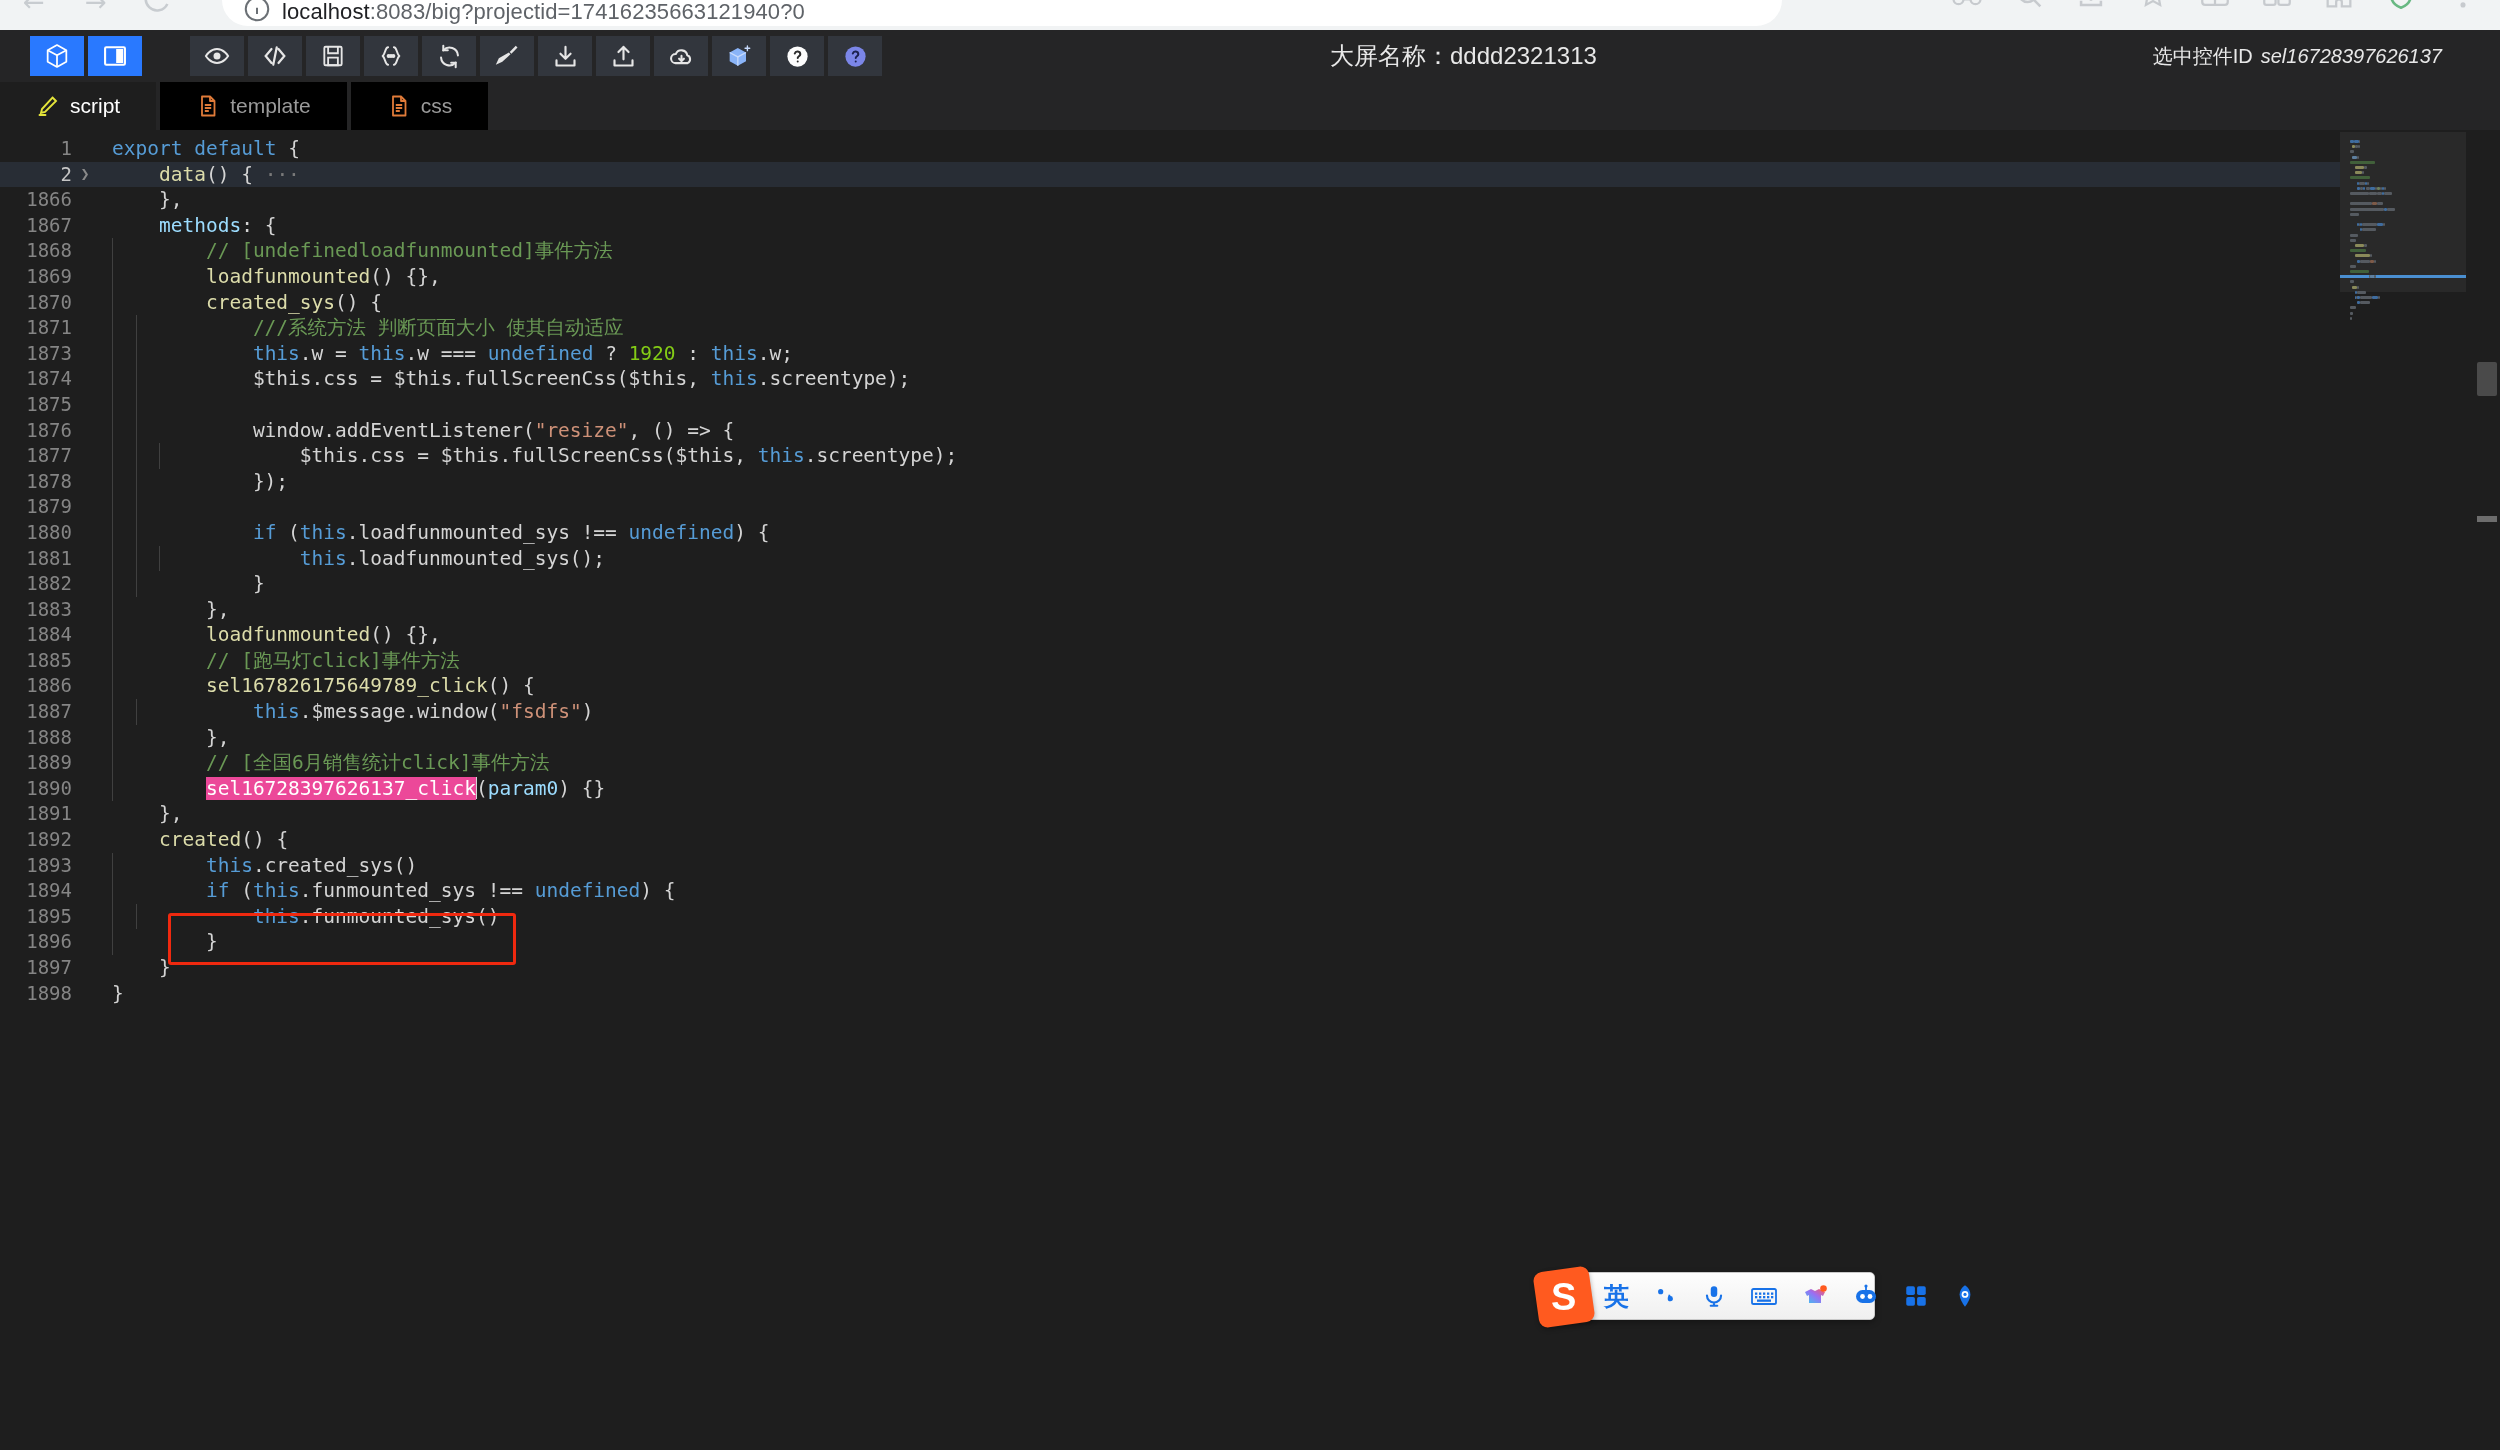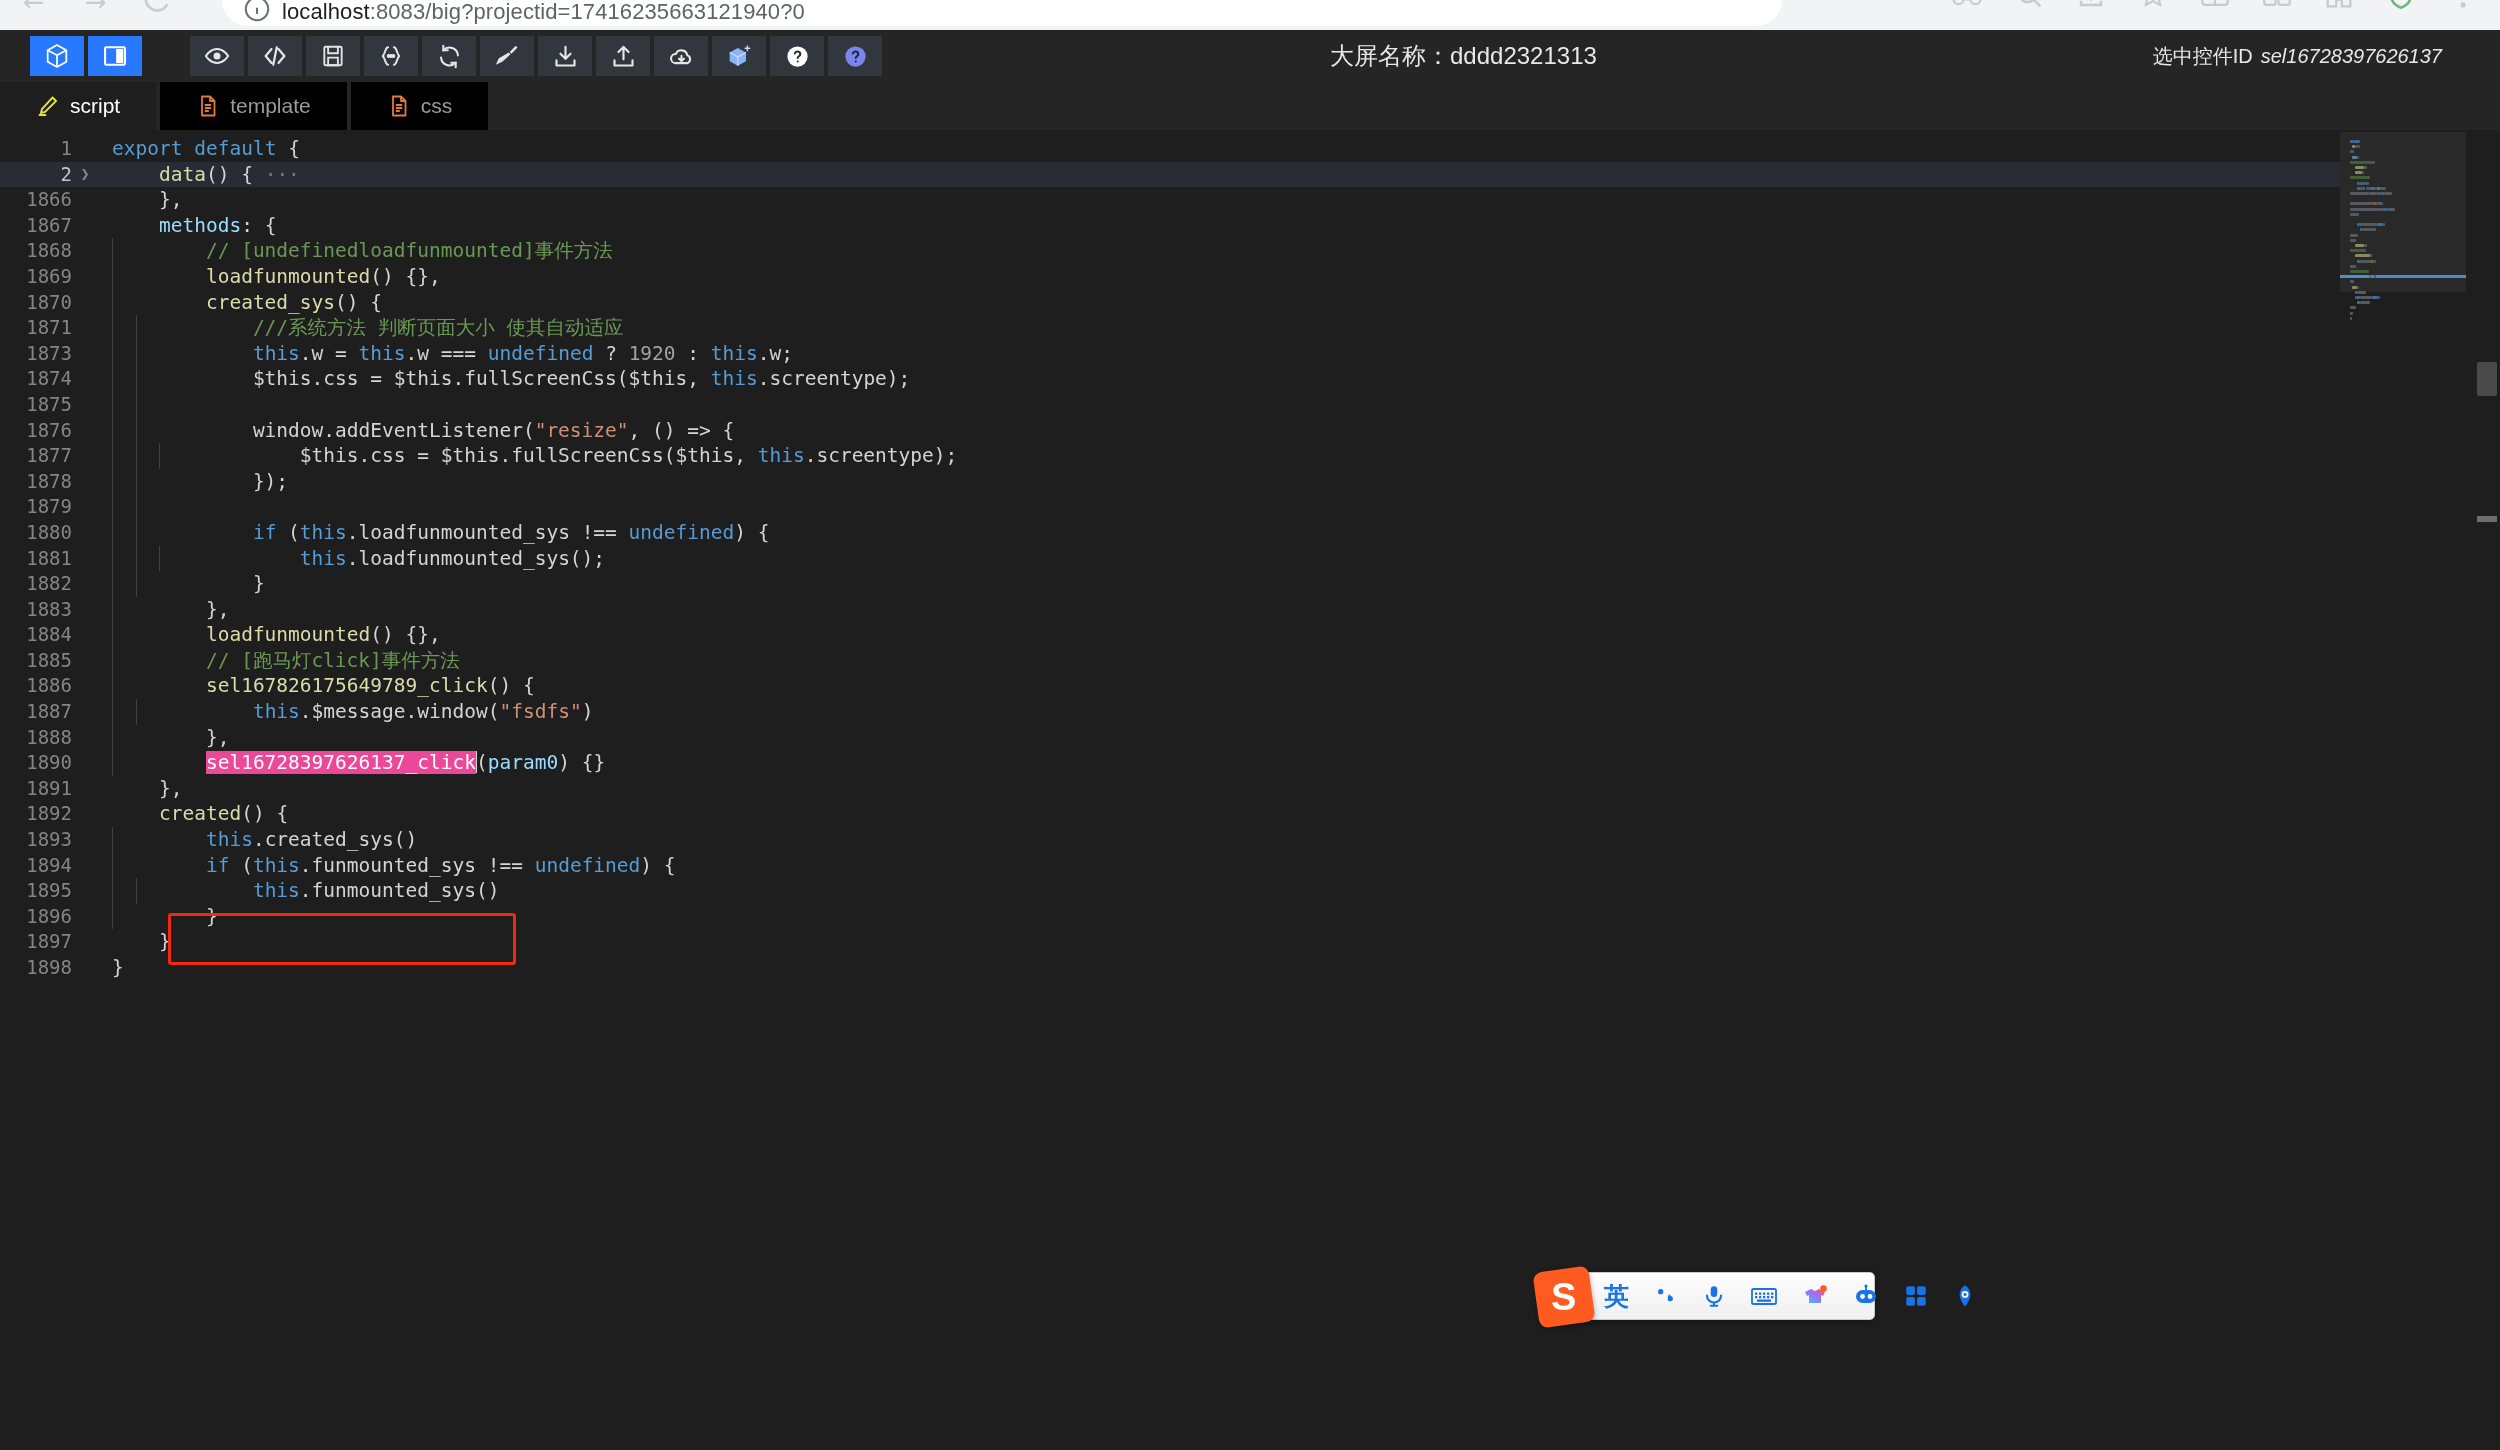--- a/index.html
+++ b/index.html
@@ -121,21 +121,21 @@
   .ln .fold {
     display: inline-block; width: 26px; text-align: center;
     color: #8a8a8a; flex: 0 0 auto; font-size: 15px;
   }
   .ln .txt { display: inline-block; padding-left: 14px; color: #d4d4d4; }
 
   
   .kw   { color: #569cd6; }   
   .fn   { color: #dcdcaa; }
   .str  { color: #ce9178; }
-  .num2 { color: #a3a3a3; margin-top: 31px; }
+  .num2 { color: #84cc16; margin-top: 31px; }
   .cmt  { color: #6a9955; }
   .pl   { color: #9cdcfe; text-align: center; }   
   .pu   { color: #d4d4d4; }
   .folded { color: #7a7a7a; }
 
   
   .guide {
     position: absolute; top: 0; bottom: 0; width: 1px; background: #404040;
   }
 
@@ -437,20 +437,21 @@
           <div class="ln"><span class="num">1879</span><span class="fold"></span><span class="txt"></span><div class="guide" style="left: 112px;"></div><div class="guide" style="left: 135.5px;"></div></div>
           <div class="ln"><span class="num">1880</span><span class="fold"></span><span class="txt"><span class="pu">            </span><span class="kw">if</span><span class="pu"> (</span><span class="kw">this</span><span class="pu">.loadfunmounted_sys !== </span><span class="kw">undefined</span><span class="pu">) {</span></span><div class="guide" style="left: 112px;"></div><div class="guide" style="left: 135.5px;"></div></div>
           <div class="ln"><span class="num">1881</span><span class="fold"></span><span class="txt"><span class="pu">                </span><span class="kw">this</span><span class="pu">.loadfunmounted_sys();</span></span><div class="guide" style="left: 112px;"></div><div class="guide" style="left: 135.5px;"></div><div class="guide" style="left: 159px;"></div></div>
           <div class="ln"><span class="num">1882</span><span class="fold"></span><span class="txt"><span class="pu">            }</span></span><div class="guide" style="left: 112px;"></div><div class="guide" style="left: 135.5px;"></div></div>
           <div class="ln"><span class="num">1883</span><span class="fold"></span><span class="txt"><span class="pu">        },</span></span><div class="guide" style="left: 112px;"></div></div>
           <div class="ln"><span class="num">1884</span><span class="fold"></span><span class="txt"><span class="pu">        </span><span class="fn">loadfunmounted</span><span class="pu">() {},</span></span><div class="guide" style="left: 112px;"></div></div>
           <div class="ln"><span class="num">1885</span><span class="fold"></span><span class="txt"><span class="cmt">        // [跑马灯click]事件方法</span></span><div class="guide" style="left: 112px;"></div></div>
           <div class="ln"><span class="num">1886</span><span class="fold"></span><span class="txt"><span class="pu">        </span><span class="fn">sel167826175649789_click</span><span class="pu">() {</span></span><div class="guide" style="left: 112px;"></div></div>
           <div class="ln"><span class="num">1887</span><span class="fold"></span><span class="txt"><span class="pu">            </span><span class="kw">this</span><span class="pu">.$message.window(</span><span class="str">"fsdfs"</span><span class="pu">)</span></span><div class="guide" style="left: 112px;"></div><div class="guide" style="left: 135.5px;"></div></div>
           <div class="ln"><span class="num">1888</span><span class="fold"></span><span class="txt"><span class="pu">        },</span></span><div class="guide" style="left: 112px;"></div></div>
+          <div class="ln"><span class="num">1889</span><span class="fold"></span><span class="txt"><span class="cmt">        // [全国6月销售统计click]事件方法</span></span><div class="guide" style="left: 112px;"></div></div>
           <div class="ln"><span class="num">1890</span><span class="fold"></span><span class="txt"><span class="pu">        </span><span class="selhl">sel16728397626137_click</span><span class="caret"></span><span class="pu">(</span><span class="pl">param0</span><span class="pu">) {}</span></span><div class="guide" style="left: 112px;"></div></div>
           <div class="ln"><span class="num">1891</span><span class="fold"></span><span class="txt"><span class="pu">    },</span></span></div>
           <div class="ln"><span class="num">1892</span><span class="fold"></span><span class="txt"><span class="pu">    </span><span class="fn">created</span><span class="pu">() {</span></span></div>
           <div class="ln"><span class="num">1893</span><span class="fold"></span><span class="txt"><span class="pu">        </span><span class="kw">this</span><span class="pu">.created_sys()</span></span><div class="guide" style="left: 112px;"></div></div>
           <div class="ln"><span class="num">1894</span><span class="fold"></span><span class="txt"><span class="pu">        </span><span class="kw">if</span><span class="pu"> (</span><span class="kw">this</span><span class="pu">.funmounted_sys !== </span><span class="kw">undefined</span><span class="pu">) {</span></span><div class="guide" style="left: 112px;"></div></div>
           <div class="ln"><span class="num">1895</span><span class="fold"></span><span class="txt"><span class="pu">            </span><span class="kw">this</span><span class="pu">.funmounted_sys()</span></span><div class="guide" style="left: 112px;"></div><div class="guide" style="left: 135.5px;"></div></div>
           <div class="ln"><span class="num">1896</span><span class="fold"></span><span class="txt"><span class="pu">        }</span></span><div class="guide" style="left: 112px;"></div></div>
           <div class="ln"><span class="num">1897</span><span class="fold"></span><span class="txt"><span class="pu">    }</span></span></div>
           <div class="ln"><span class="num">1898</span><span class="fold"></span><span class="txt"><span class="pu">}</span></span></div>
         </div>

